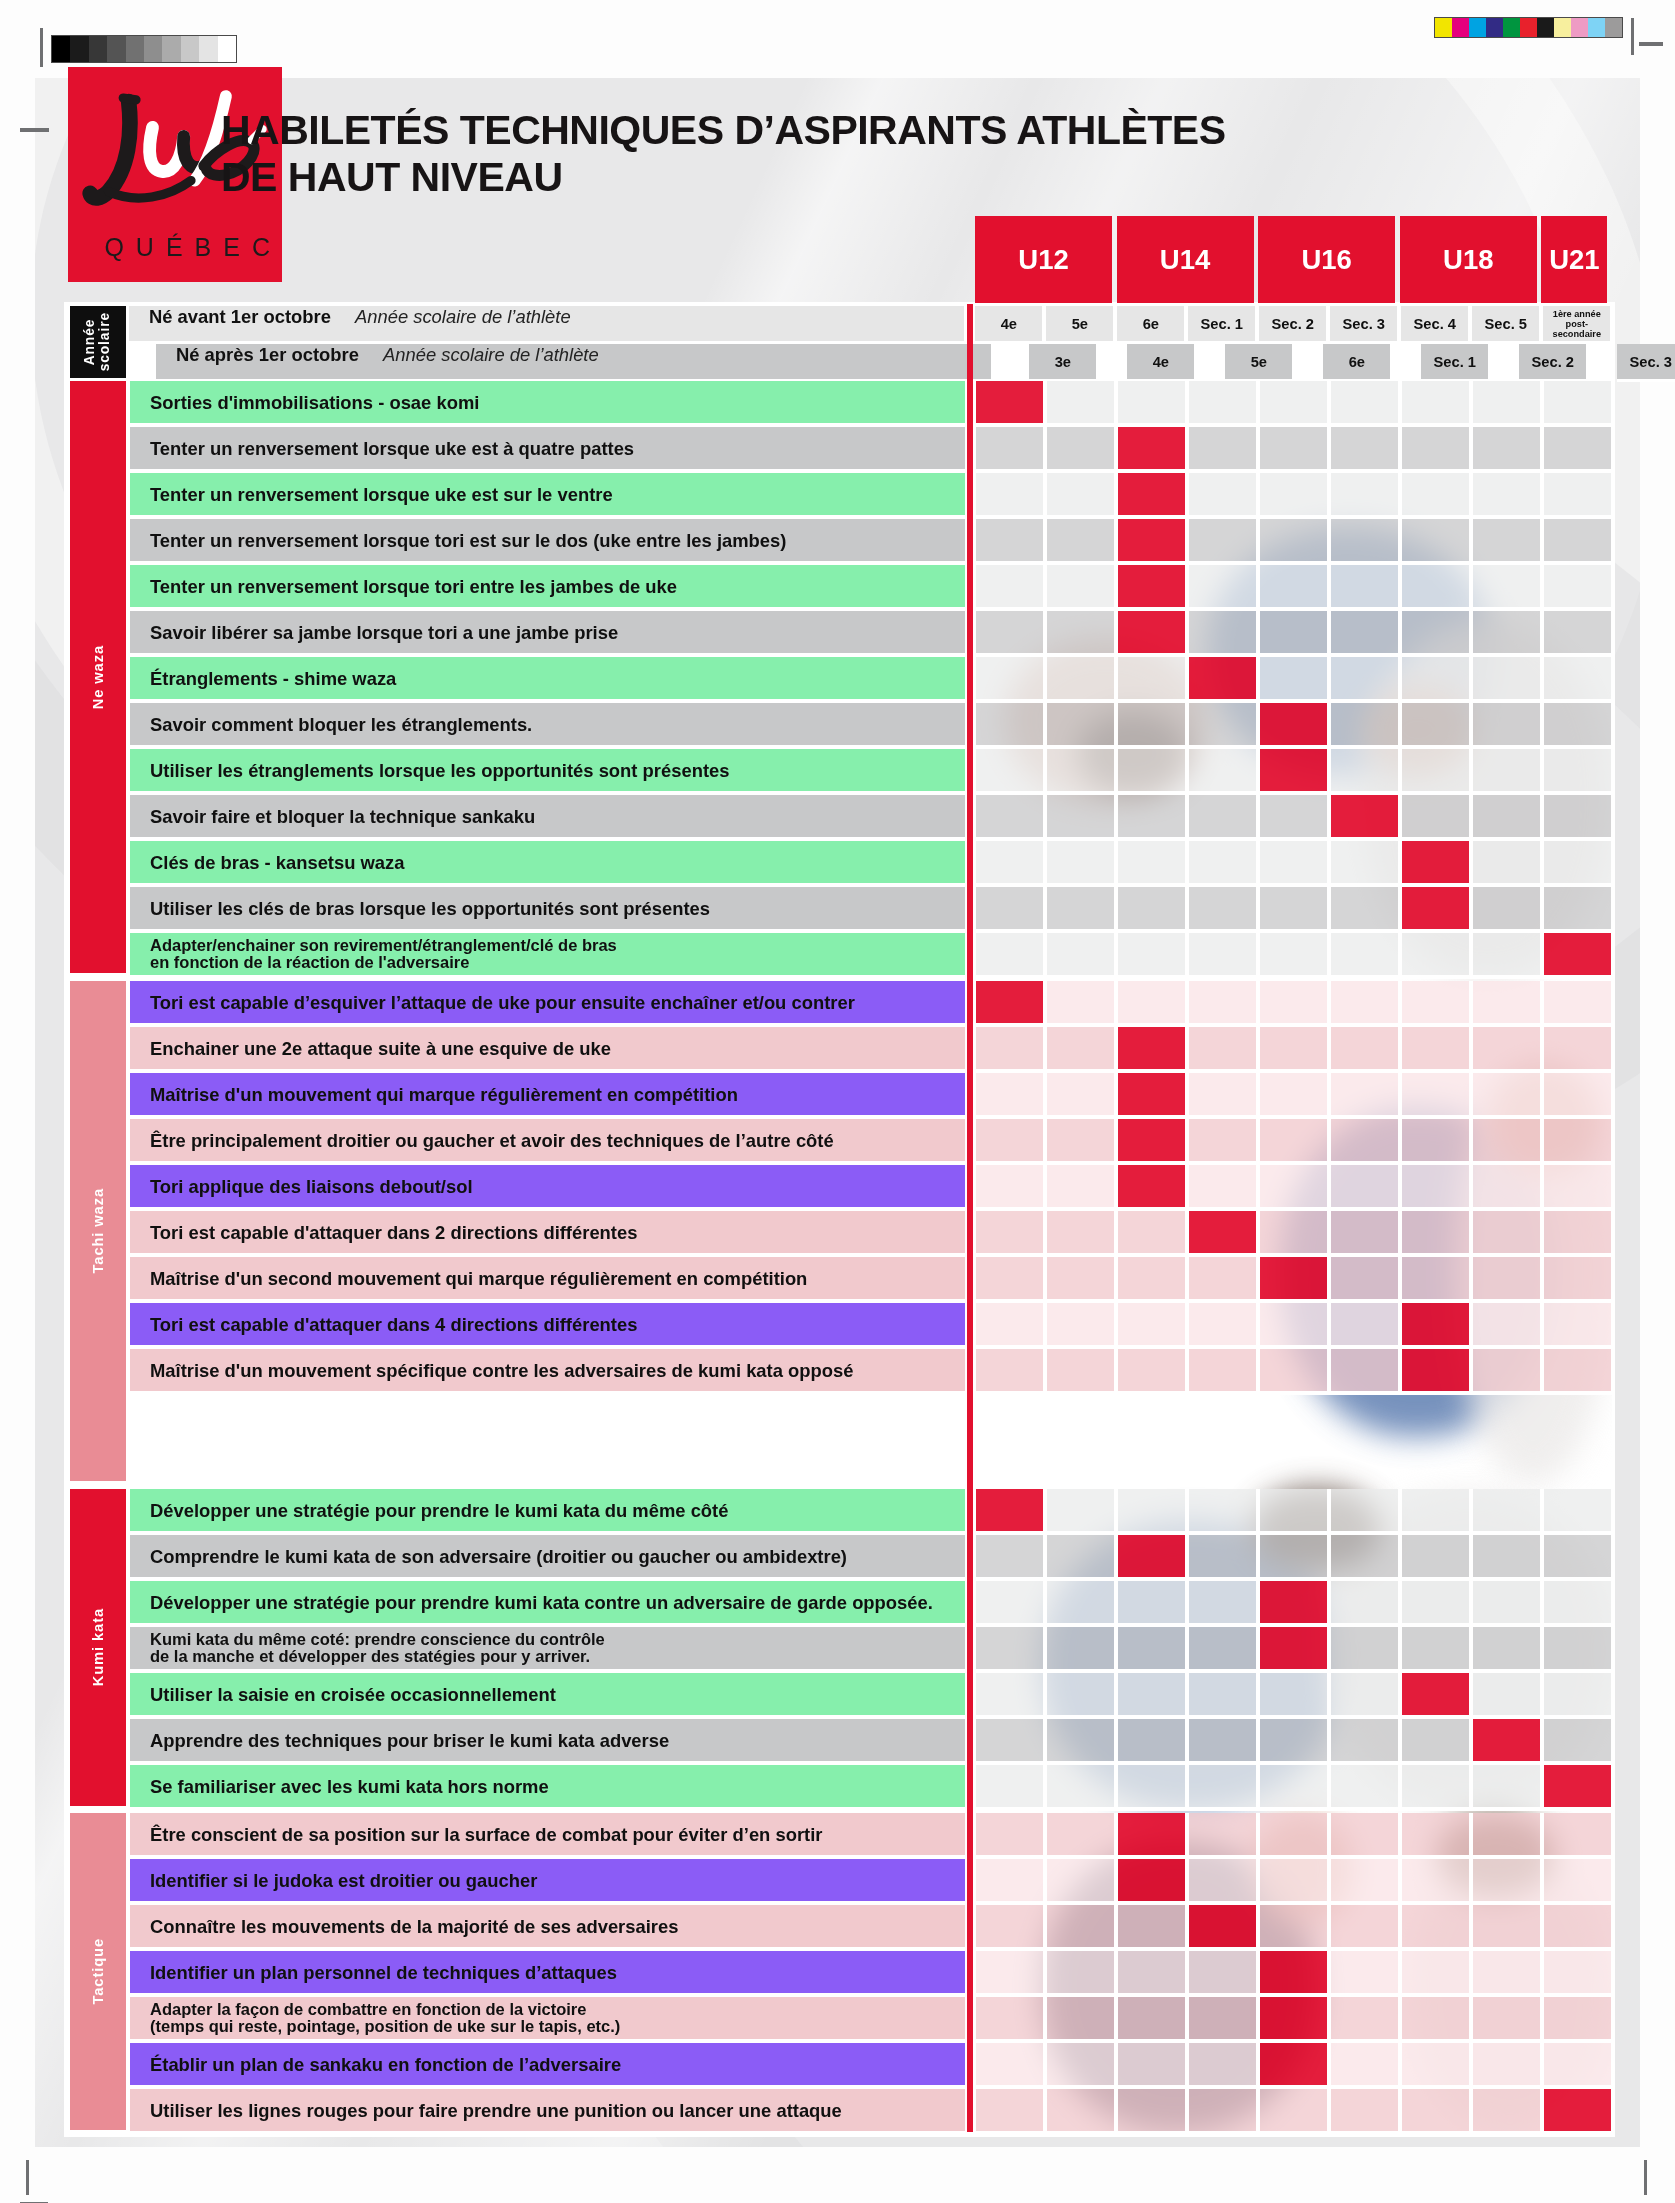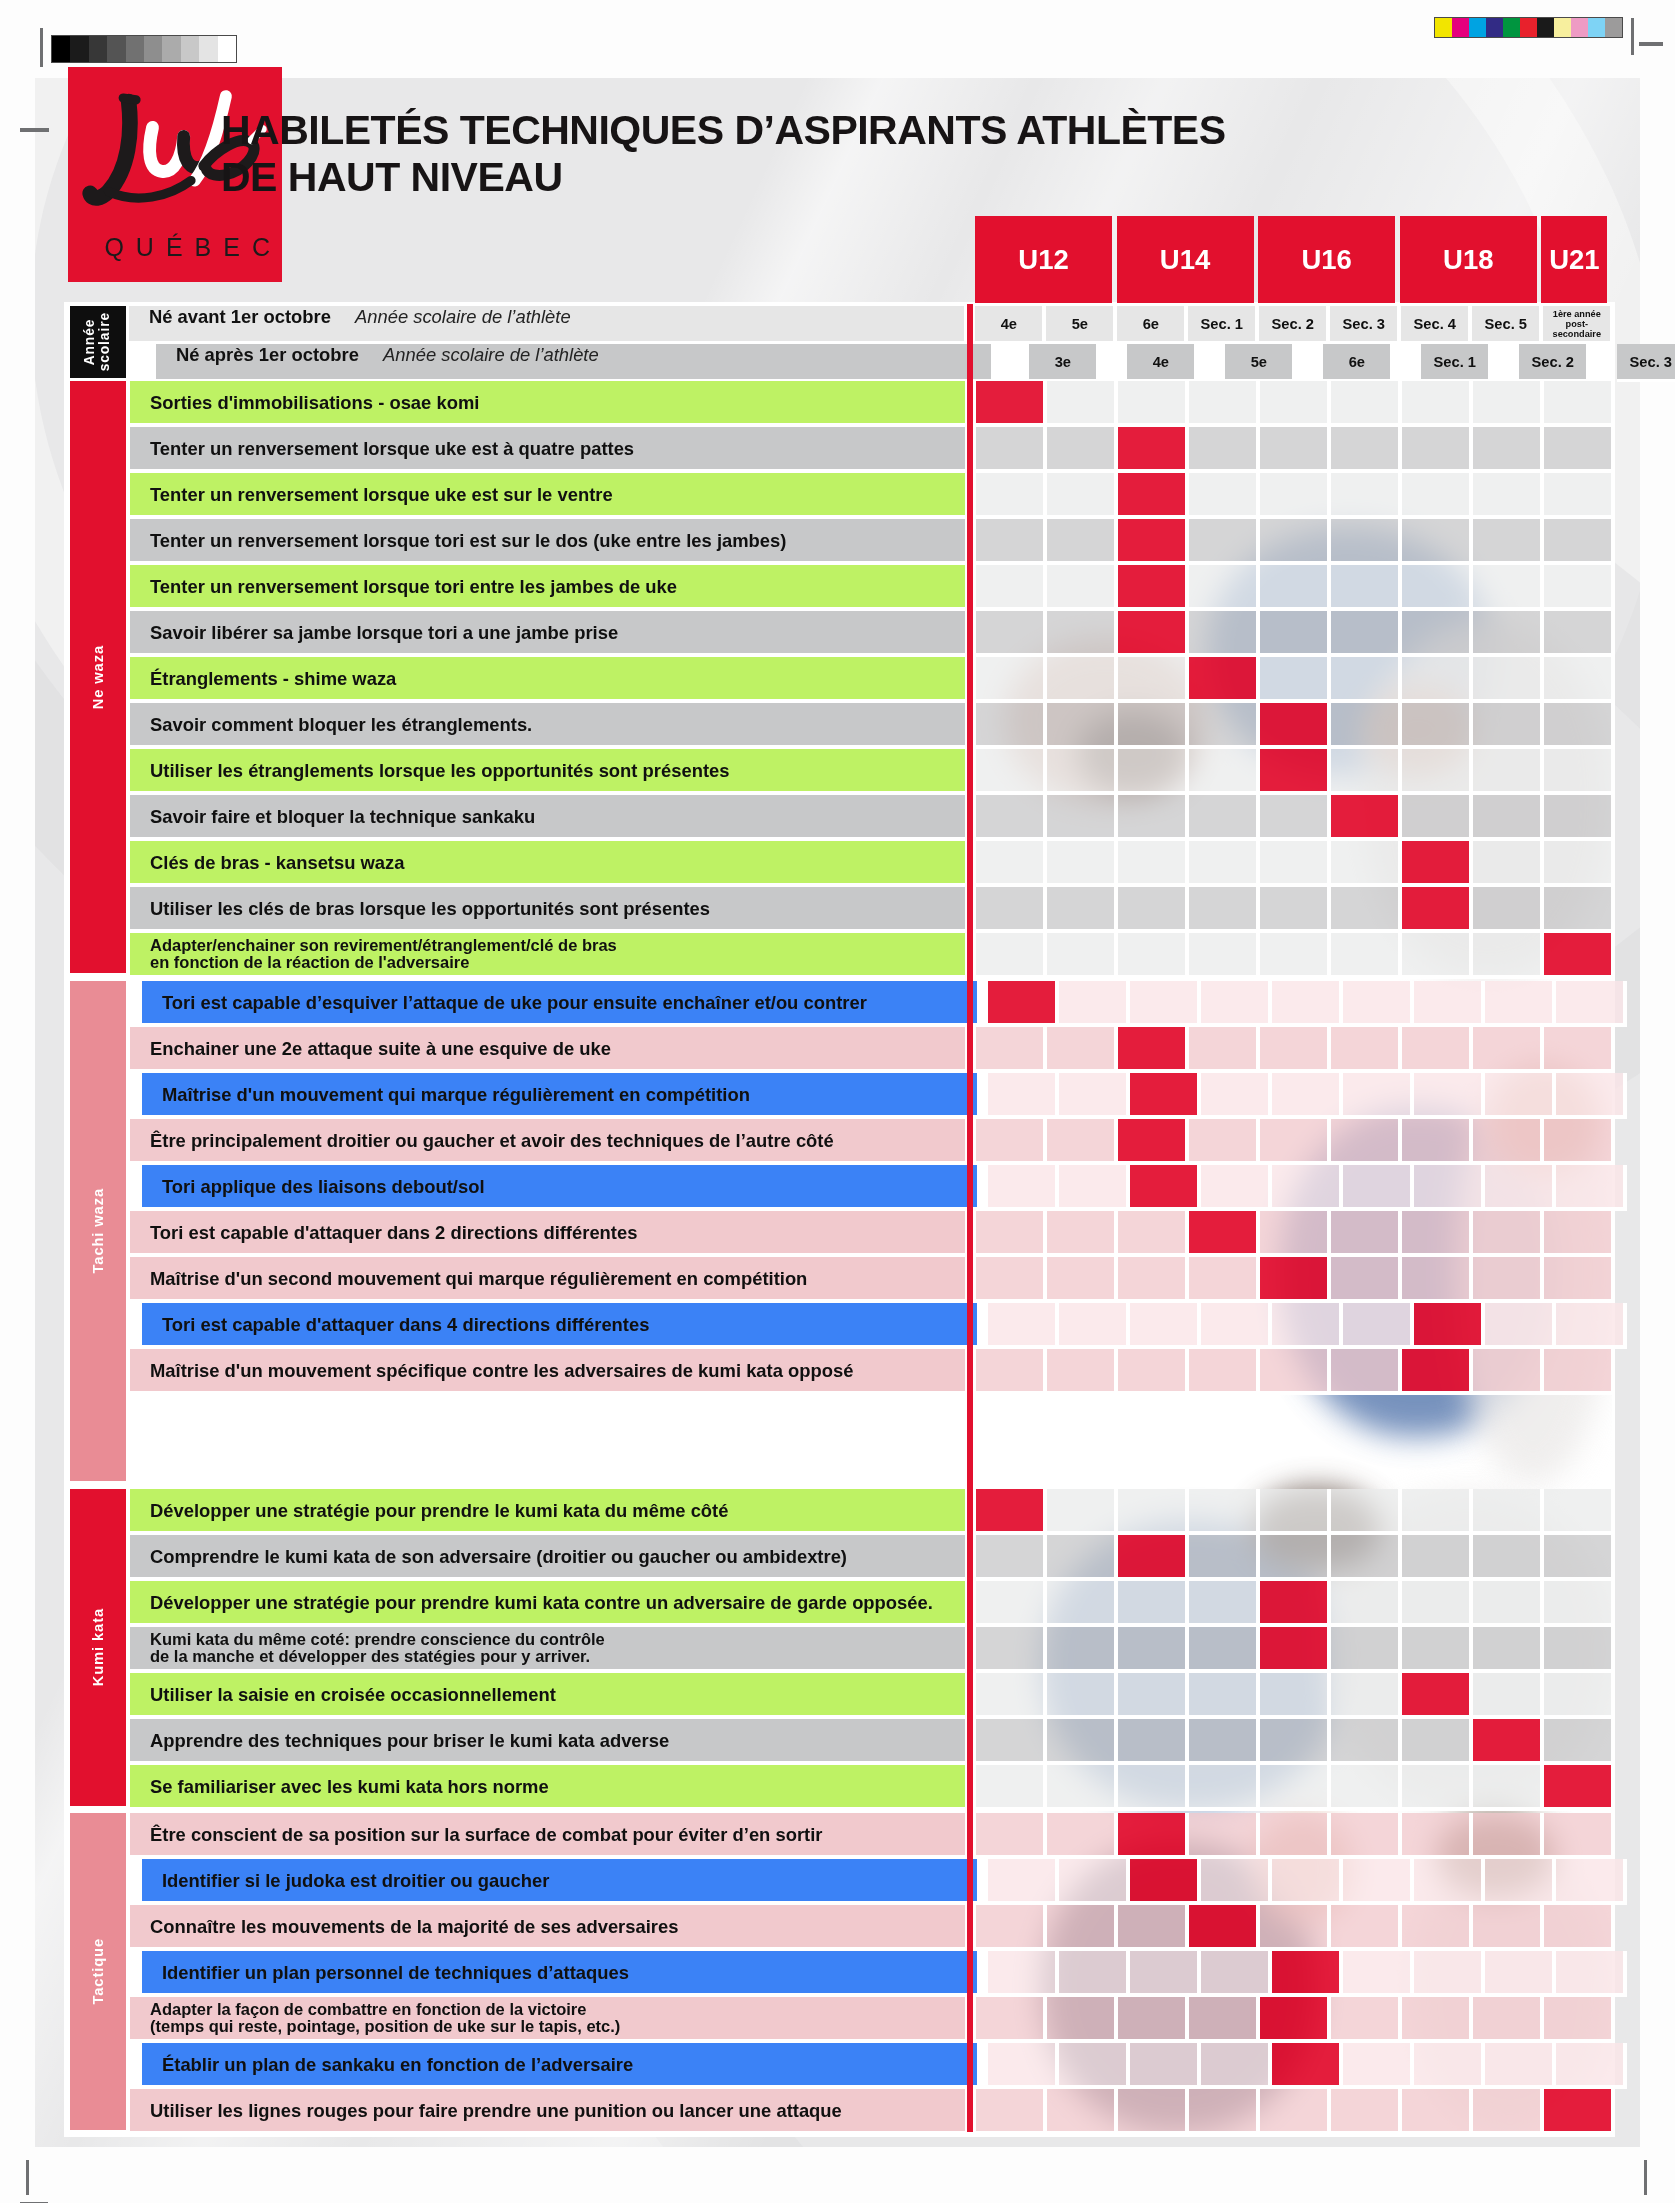--- a/index.html
+++ b/index.html
@@ -63,21 +63,21 @@
   .side.red{background:#e2102e;} .side.pink{background:#e98c95;}
   .rows{position:absolute;left:60px;top:0;}
   .row{display:flex;height:46px;}
   .lab{width:838px;box-sizing:border-box;border-right:3.7px solid #fff;border-bottom:4.6px solid #fff;
        display:flex;flex-direction:column;justify-content:center;padding-left:20px;
        font-weight:bold;font-size:18.4px;color:#101010;line-height:19px;}
   .lab.two{font-size:16.5px;line-height:17.4px;}
   .sp{width:8.3px;}
   .cell{width:71px;box-sizing:border-box;border-right:4.6px solid #fff;border-bottom:4.6px solid #fff;}
   
-  .l-gl{background:#bef264;} .l-gd{background:#c7c8c9;} .l-pd{background:#f1c9cd;} .l-pl{background:#3b82f6;margin-left:12px;}
+  .l-gl{background:#86efac;} .l-gd{background:#c7c8c9;} .l-pd{background:#f1c9cd;} .l-pl{background:#8b5cf6;}
   .c-gl{background:rgba(234,235,235,.74);} .c-gd{background:rgba(198,199,200,.74);}
   .c-pd{background:rgba(241,200,204,.76);} .c-pl{background:rgba(250,229,231,.8);}
   .c-red{background:rgba(226,12,45,.93);}
 </style>
 </head>
 <body>
 
 <div class="page">
   <div class="poster">
     <div class="swoosh1"></div>

